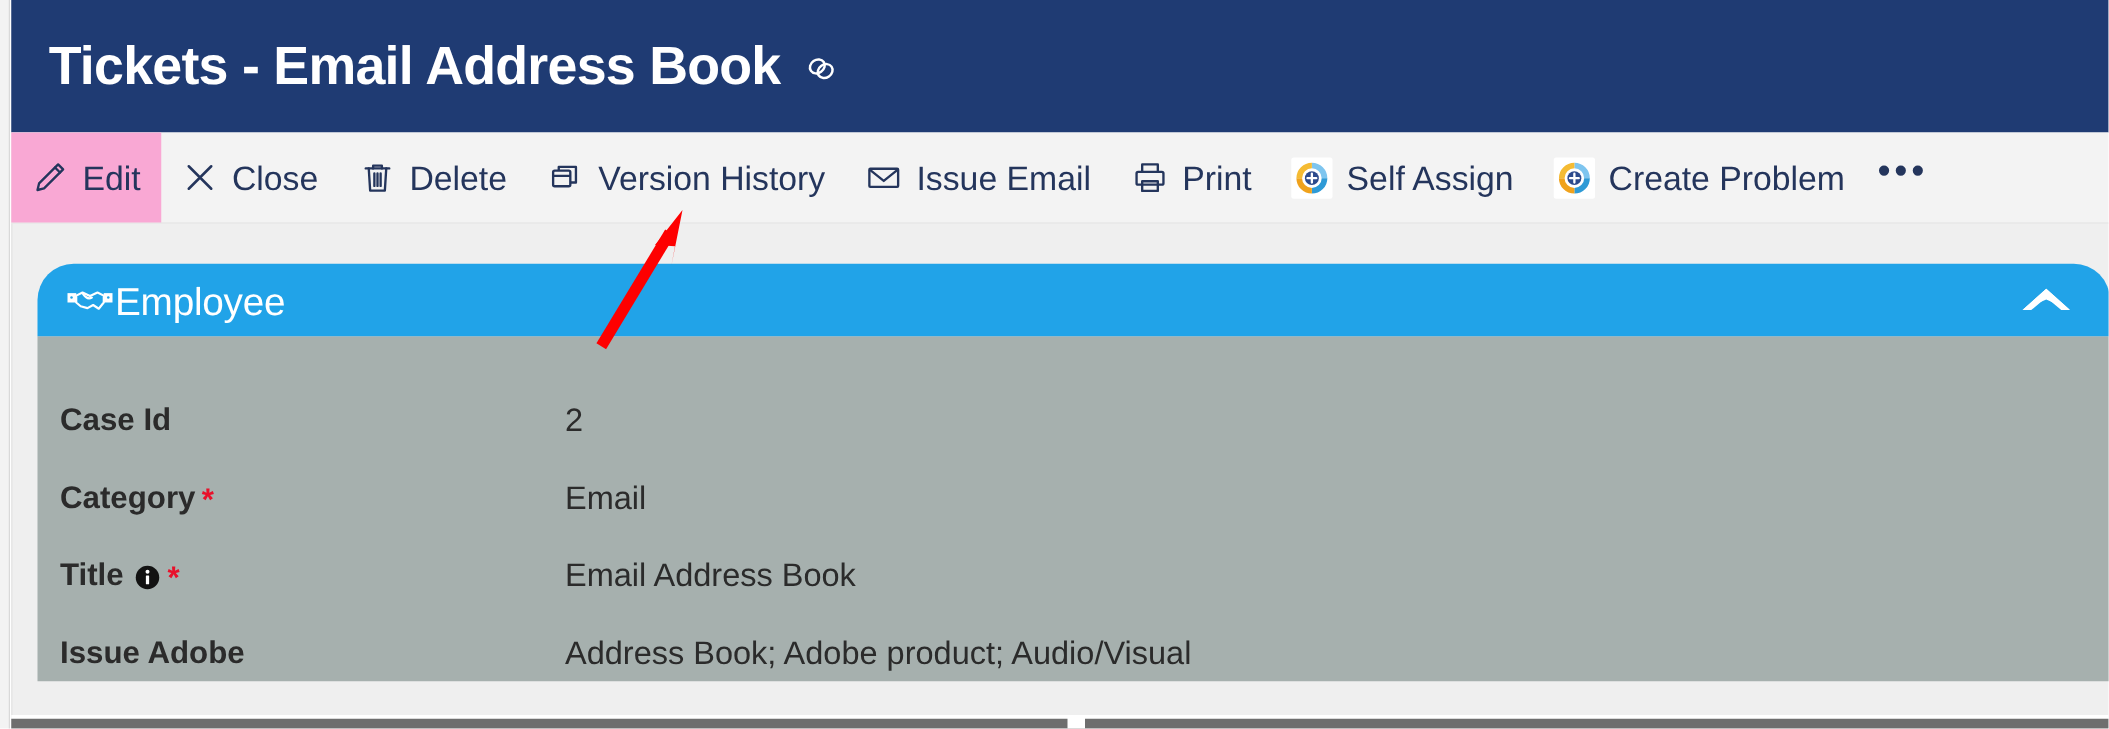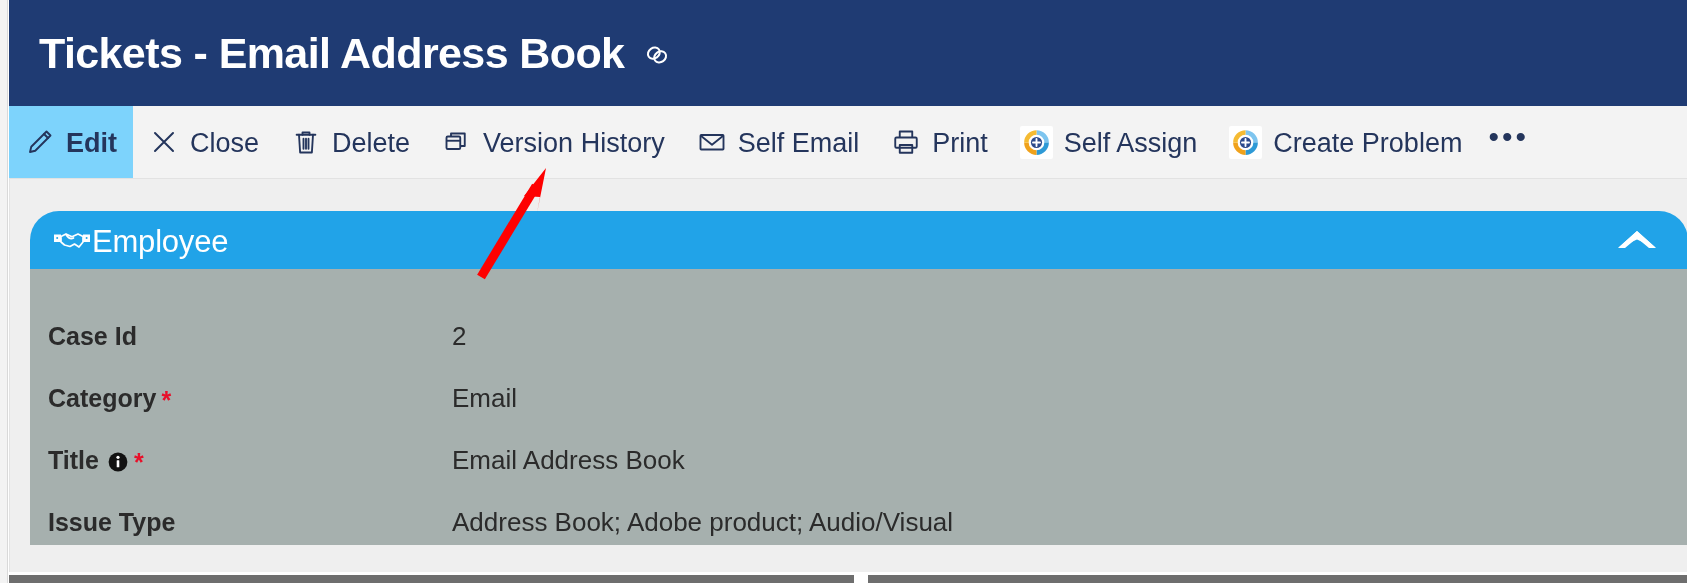--- a/index.html
+++ b/index.html
@@ -82,22 +82,21 @@
     gap: 11px;
     padding: 0 16px;
     color: #24355c;
     font-size: 27px;
     white-space: nowrap;
     cursor: default;
     height: 72px;
     box-sizing: border-box;
   }
   .tb-btn.selected {
-    background: #7dd3fc;
-    font-weight: bold;
+    background: #f9a8d4;
   }
   .tb-ico {
     display: inline-flex;
     align-items: center;
     justify-content: center;
     width: 30px;
     height: 30px;
     flex: 0 0 auto;
   }
   .tb-label { line-height: 1; position: relative; top: 1px; }
@@ -304,21 +303,21 @@
       <span class="tb-label">Version History</span>
     </div>
 
     <div class="tb-btn">
       <span class="tb-ico">
         <svg width="32" height="32" viewBox="0 0 24 24" fill="none" stroke="#24355c" stroke-width="1.5" stroke-linejoin="round">
           <rect x="2.8" y="6.4" width="18.4" height="11.6" rx="0.6"></rect>
           <path d="M2.8 6.8 L12 14.2 L21.2 6.8"></path>
         </svg>
       </span>
-      <span class="tb-label">Self Email</span>
+      <span class="tb-label">Issue Email</span>
     </div>
 
     <div class="tb-btn">
       <span class="tb-ico">
         <svg width="30" height="30" viewBox="0 0 24 24" fill="none" stroke="#24355c" stroke-width="1.5" stroke-linejoin="round">
           <path d="M7 8.4 V3.6 H17 V8.4"></path>
           <rect x="3.4" y="8.4" width="17.2" height="8.2" rx="1"></rect>
           <rect x="7" y="14.4" width="10" height="6.2"></rect>
         </svg>
       </span>
@@ -413,21 +412,21 @@
                 <circle cx="11" cy="6.3" r="1.6" fill="#ffffff"></circle>
               </svg>
             </span>
             <span class="req">*</span>
           </div>
           <div class="f-value">Email Address Book</div>
         </div>
 
         <div class="form-row">
           <div class="f-label">
-            <span>Issue Type</span>
+            <span>Issue Adobe</span>
           </div>
           <div class="f-value">Address Book; Adobe product; Audio/Visual</div>
         </div>
 
       </div>
     </div>
   </div>
 
   <div class="hscroll">
     <div class="hscroll-track"></div>

